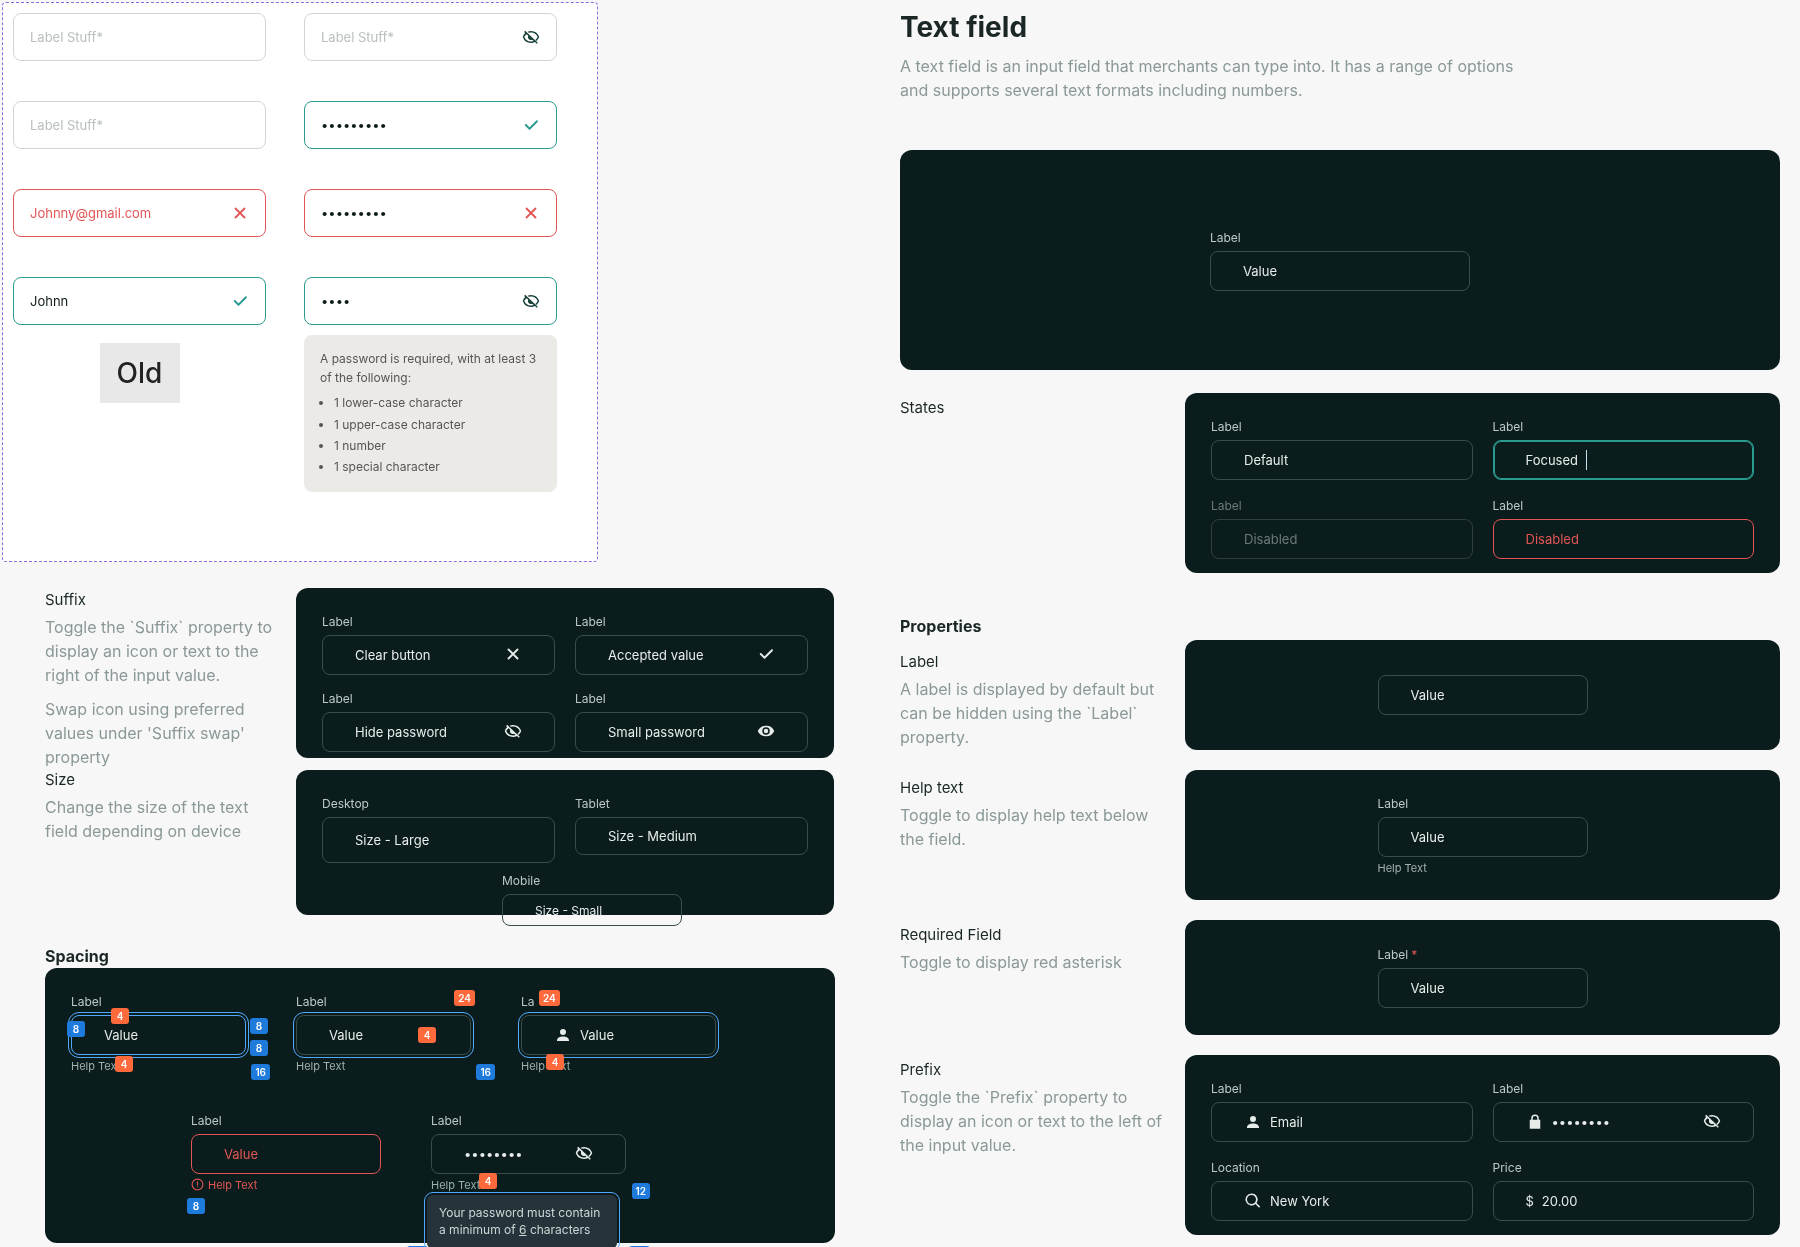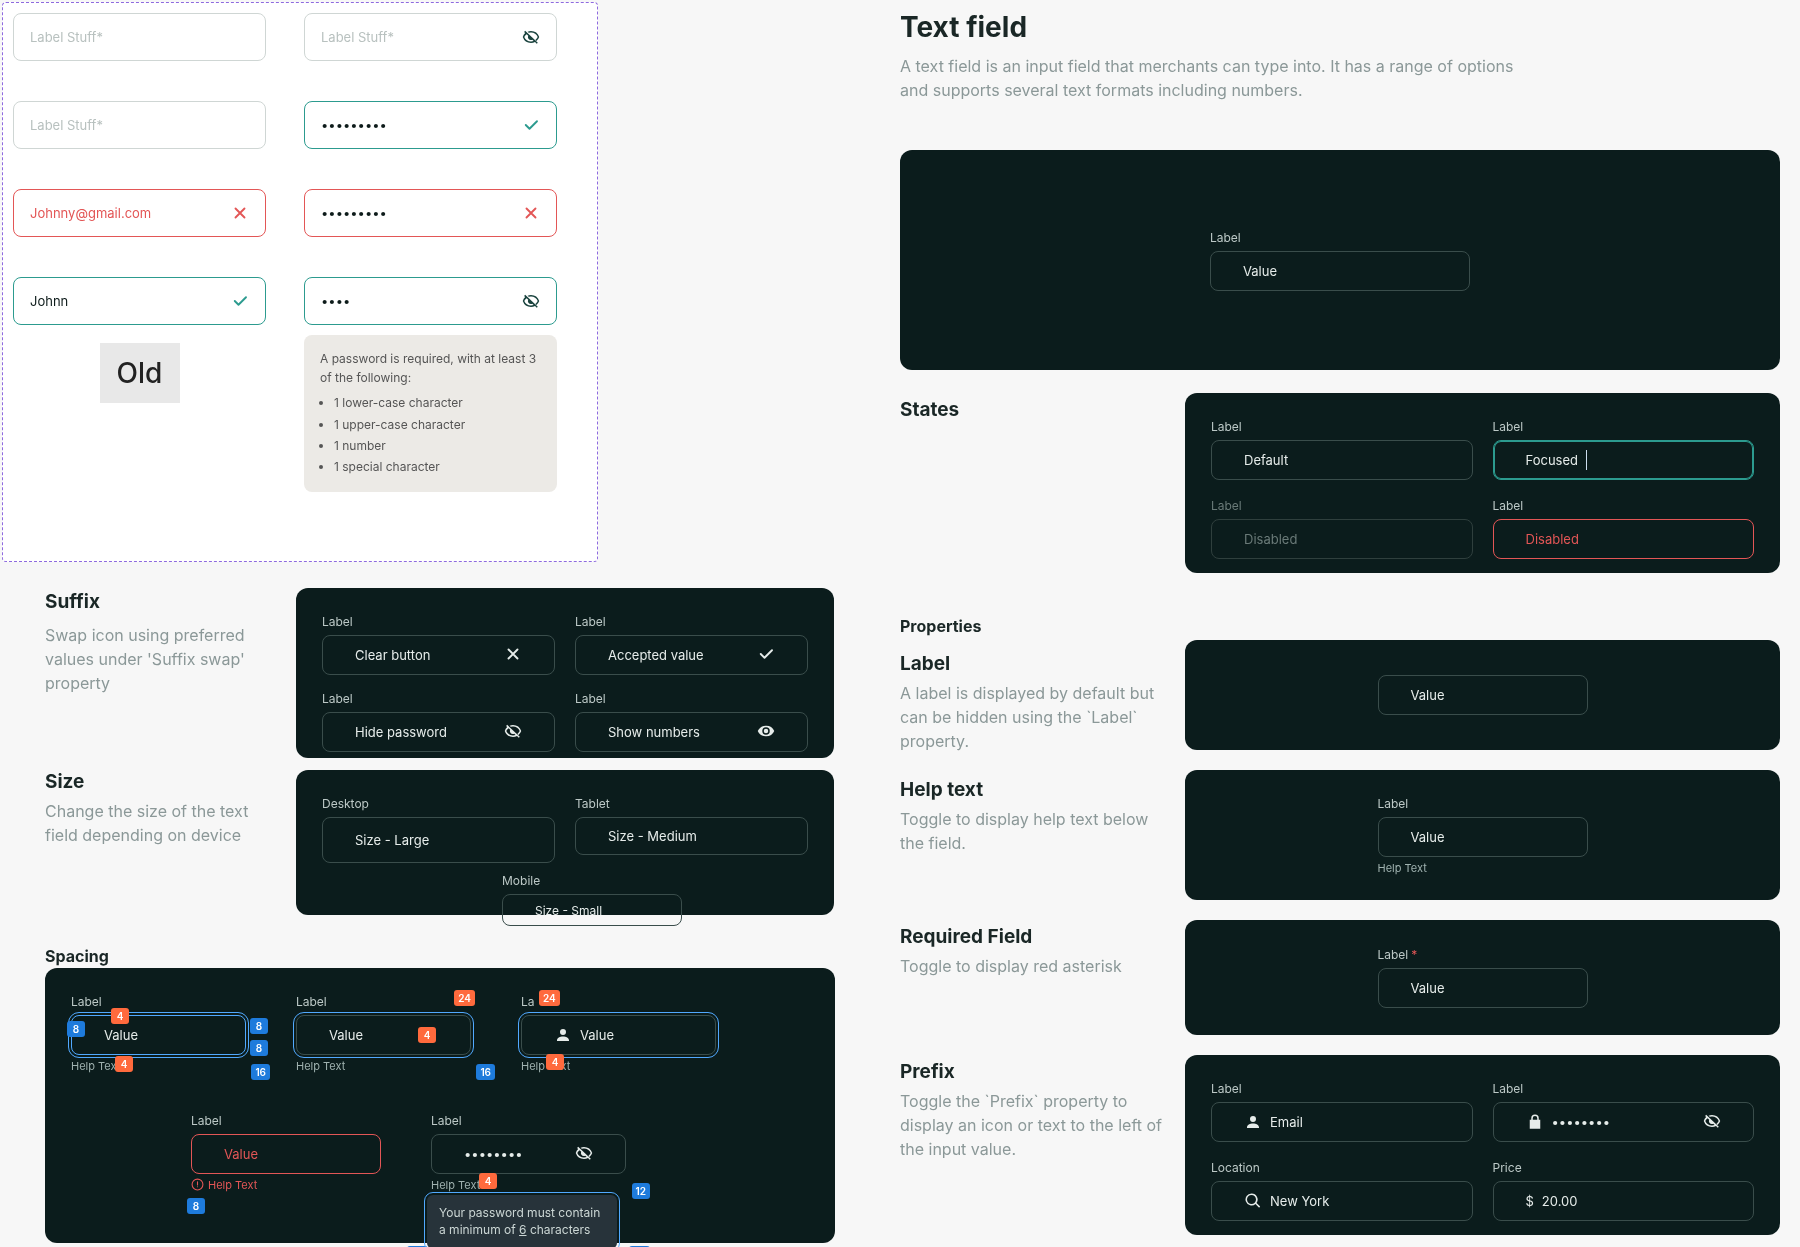--- a/index.html
+++ b/index.html
@@ -35,21 +35,21 @@
 .darkField{height:40px;border:1px solid #3a4d4b;border-radius:8px;display:flex;align-items:center;padding:0 32px;color:#e6ecea;gap:8px;background:transparent}
 .darkField.focus{border-color:var(--teal);box-shadow:inset 0 0 0 1px var(--teal)}
 .darkField.error{border-color:var(--red);color:var(--red)}
 .darkField.disabled{color:#6a7a78;border-color:#2f3f3d}
 .darkField .rightIcn{margin-left:auto}
 
 h1{font-size:28px;font-weight:700;margin:0 0 10px 0;color:#1a2726}
 h2{font-size:16px;font-weight:700;margin:8px 0 10px 0;color:#1a2726}
 .muteTxt{color:#8b9898;font-size:16px;line-height:1.5}
 
-.sideHead{font-weight:700;font-size:19px;color:#1a2726;margin-bottom:6px}
+.sideHead{font-weight:400;font-size:15px;color:#1a2726;margin-bottom:6px}
 
 
 .badge{position:absolute;min-width:18px;height:16px;padding:0 4px;border-radius:3px;color:#fff;font-size:10px;display:flex;align-items:center;justify-content:center;font-weight:600}
 .bBlue{background:var(--badgeBlue)} .bOrg{background:var(--badgeOrg)}
 .spacingField{position:relative}
 .selBlue{outline:1px solid #51a9ff;outline-offset:2px}
 
 .helpTxt{font-size:11px;color:#9fb1af;margin-top:4px}
 .helpErr{color:var(--red)}
 .helpErr .warnIcn{vertical-align:-2px;margin-right:4px}
@@ -300,20 +300,21 @@
       <div class="darkField">
           <span>$</span>
           <span>20.00</span>
         </div>
       </div>
   </div>
 </div>
 
 <div class="section" style="left:45px;top:590px;width:240px">
   <div class="sideHead">Suffix</div>
+  <div class="muteTxt">Toggle the `Suffix` property to display an icon or text to the right of the input value.</div>
   <div class="muteTxt" style="margin-top:10px">Swap icon using preferred values under 'Suffix swap' property</div>
 </div>
 <div class="section cardDark" style="left:296px;top:588px;width:538px;height:170px">
   <div style="display:grid;grid-template-columns:1fr 1fr;gap:16px 20px">
     <div>
         <div class="miniLabel">Label</div>
         <div class="darkField">
           <span>Clear button</span>
           <span class="rightIcn"><svg class="icn">
               <use href="#i-x"></use>
@@ -334,21 +335,21 @@
         <div class="darkField">
           <span>Hide password</span>
           <span class="rightIcn"><svg class="icn">
               <use href="#i-eye-off"></use>
             </svg></span>
         </div>
       </div>
     <div>
         <div class="miniLabel">Label</div>
         <div class="darkField">
-          <span>Show numbers</span>
+          <span>Small password</span>
           <span class="rightIcn"><svg class="icn">
               <use href="#i-eye"></use>
             </svg></span>
         </div>
       </div>
   </div>
 </div>
 
 <div class="section" style="left:45px;top:770px;width:240px">
   <div class="sideHead">Size</div>

